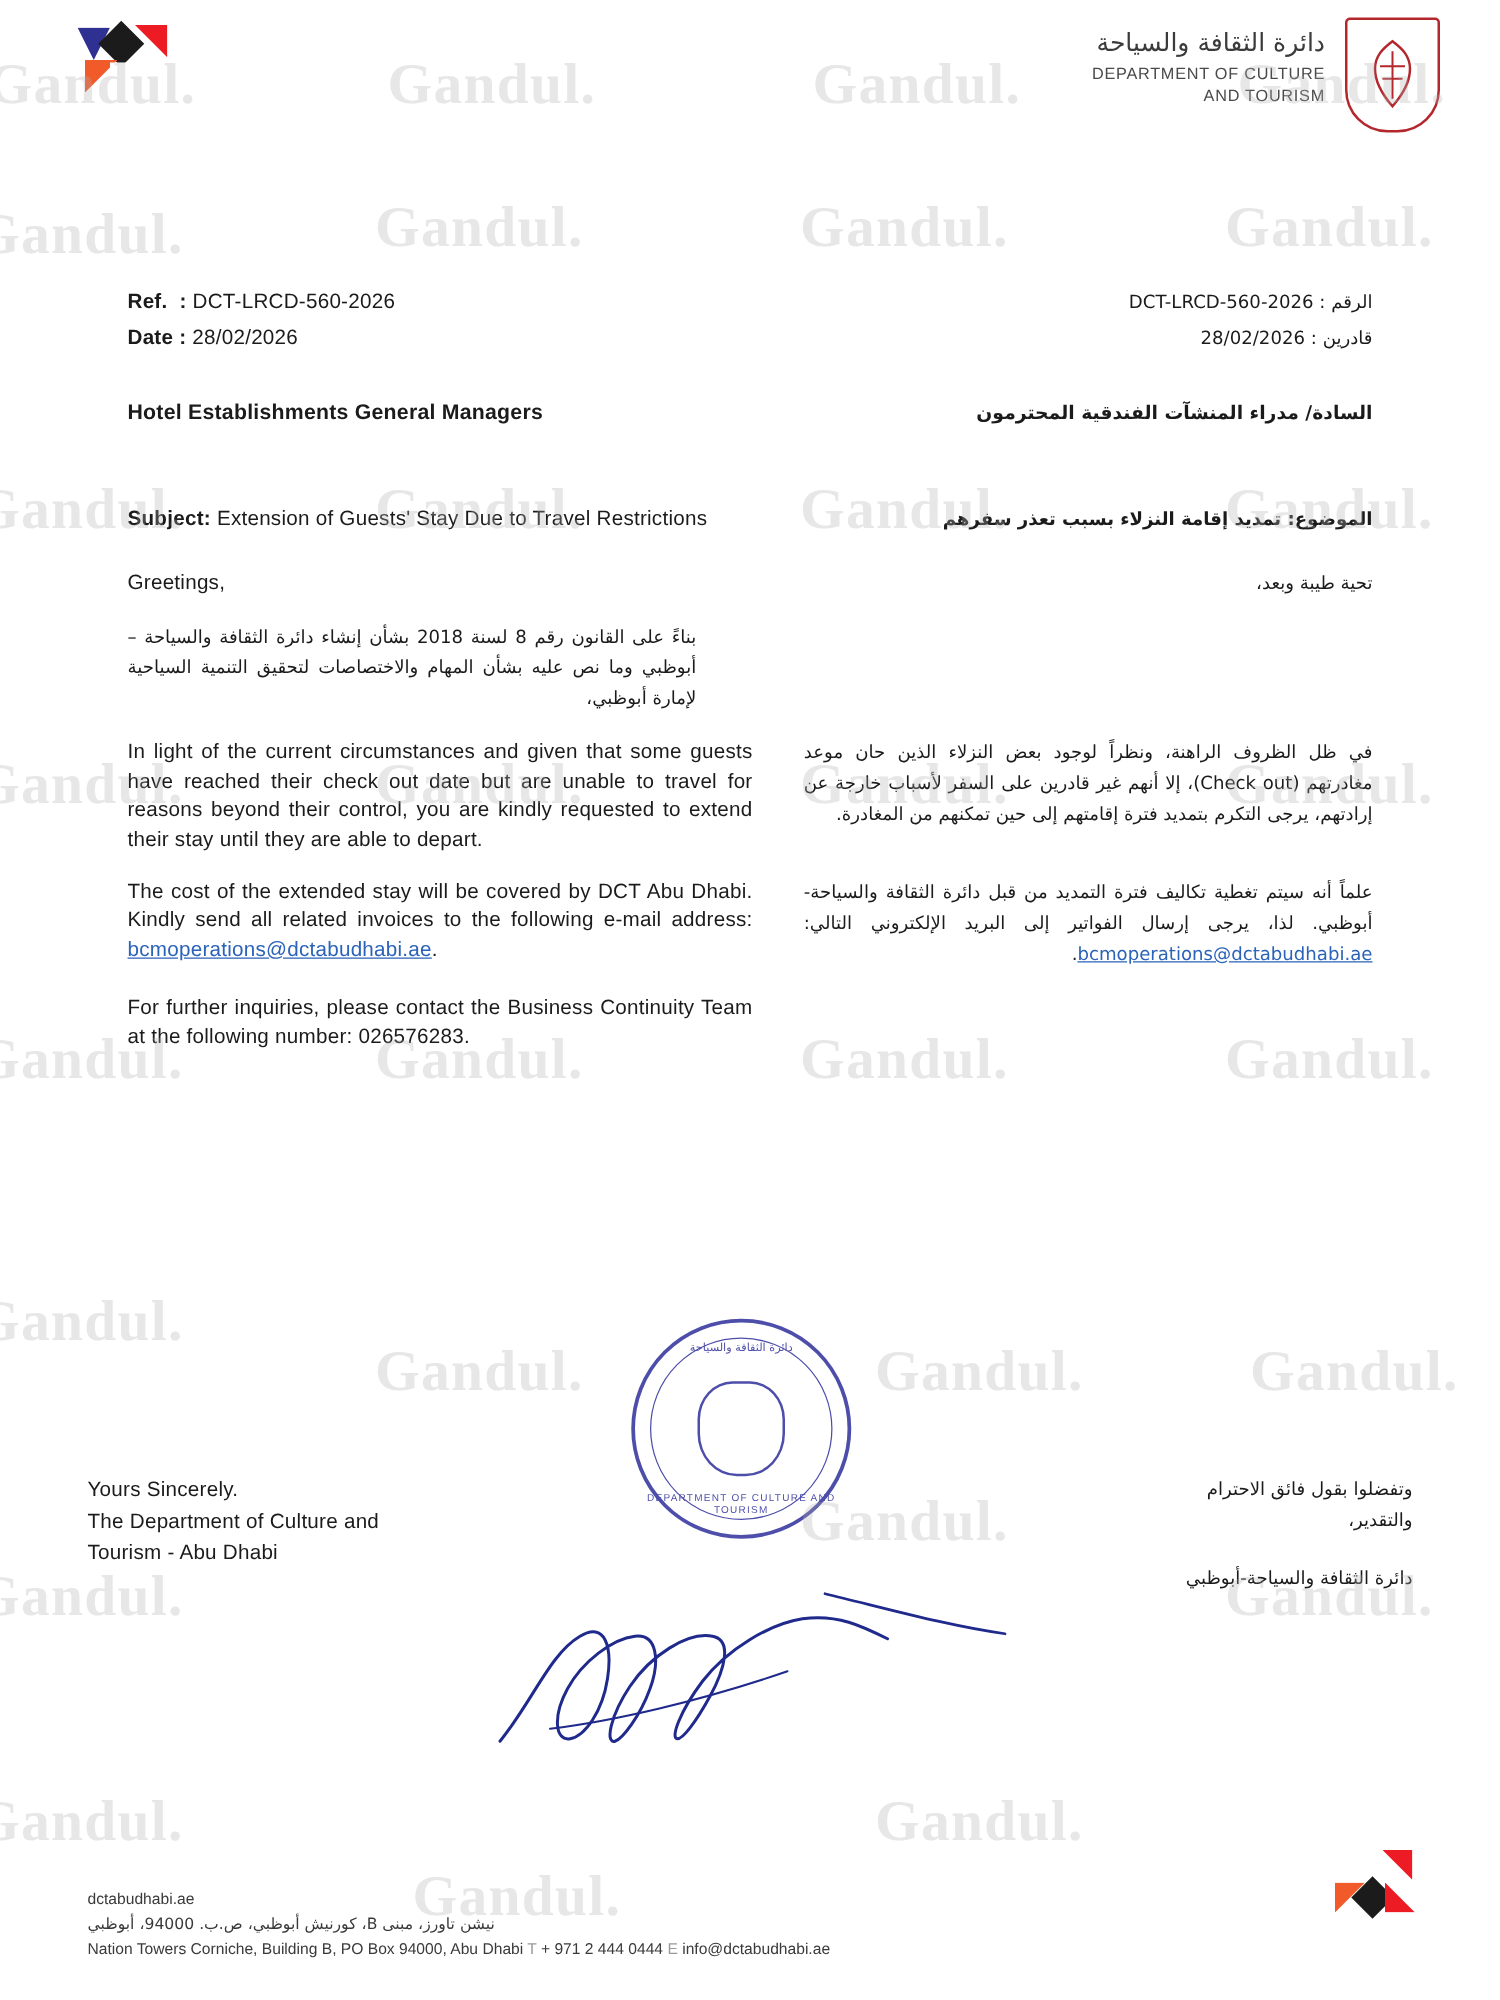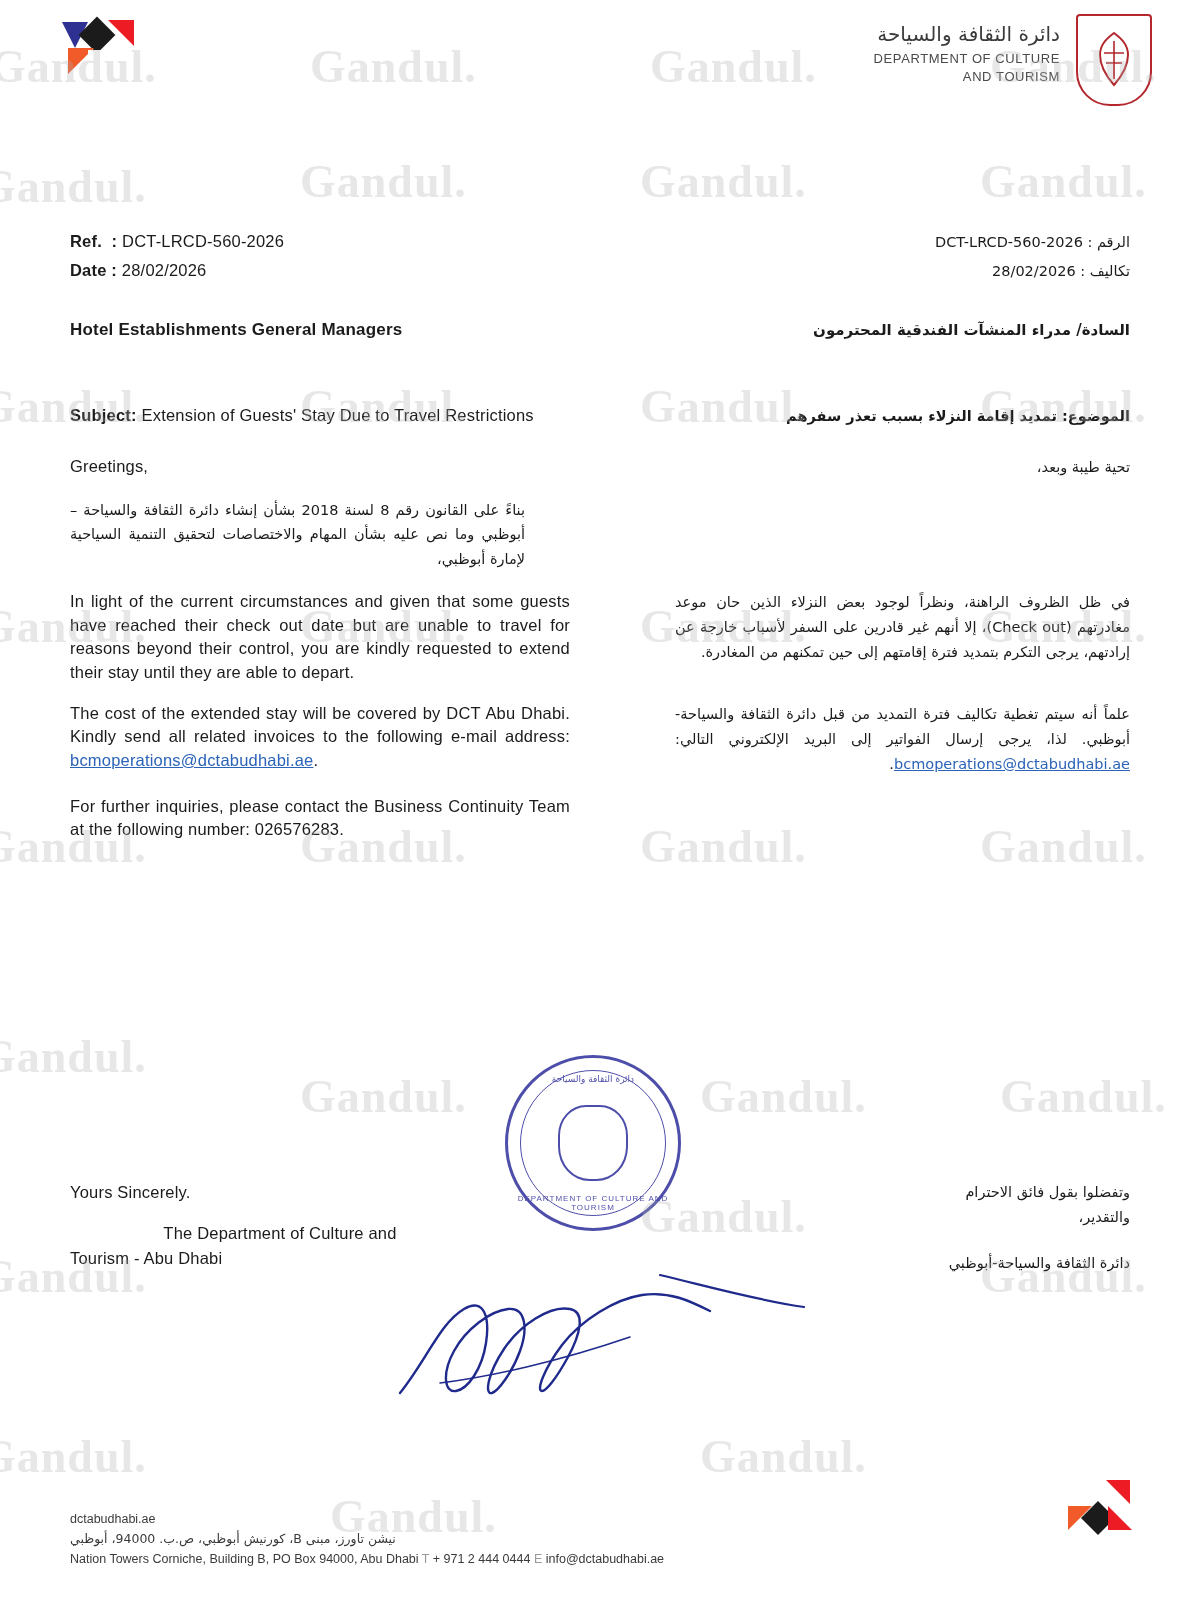--- a/index.html
+++ b/index.html
@@ -82,21 +82,21 @@
     display: flex;
     align-items: center;
     justify-content: center;
   }
 
   
   .content {
     position: absolute;
     left: 0; right: 0;
     top: 230px;
-    padding: 0 70px;
+    padding: 0 102px;
     z-index: 2;
   }
   .row {
     display: flex;
     justify-content: space-between;
     align-items: flex-start;
     margin-bottom: 6px;
   }
   .en {
     width: 500px;
@@ -314,21 +314,21 @@
         </div>
         <div class="ar">
           <span>الرقم</span><span>&nbsp;:&nbsp;</span><span>DCT-LRCD-560-2026</span>
         </div>
       </div>
       <div class="row ref-line">
         <div class="en">
           <span class="bold">Date</span><span class="bold">&nbsp;:&nbsp;</span><span>28/02/2026</span>
         </div>
         <div class="ar">
-          <span>تكاليف</span><span>&nbsp;:&nbsp;</span><span>28/02/2026</span>
+          <span>قادرين</span><span>&nbsp;:&nbsp;</span><span>28/02/2026</span>
         </div>
       </div>
     </div>
 
     <div class="row">
       <div class="en addressee-en">Hotel Establishments General Managers</div>
       <div class="ar addressee-ar">السادة/ مدراء المنشآت الفندقية المحترمون</div>
     </div>
 
     <div class="row subject-block">
@@ -374,21 +374,21 @@
     <div class="inner"></div>
     <div class="txt-top">دائرة الثقافة والسياحة</div>
     <div class="falcon"></div>
     <div class="txt-bot">DEPARTMENT OF CULTURE AND TOURISM</div>
   </div>
 
   <div class="closing">
     <div class="row">
       <div class="en">
         <div>Yours Sincerely.</div>
-        <div style="margin-top:16px;text-align:center;">The Department of Culture and</div>
+        <div style="">The Department of Culture and</div>
         <div>Tourism - Abu Dhabi</div>
       </div>
       <div class="ar">
         <div>وتفضلوا بقول فائق الاحترام</div>
         <div>والتقدير،</div>
         <div style="margin-top:22px;">دائرة الثقافة والسياحة-أبوظبي</div>
       </div>
     </div>
   </div>
 

